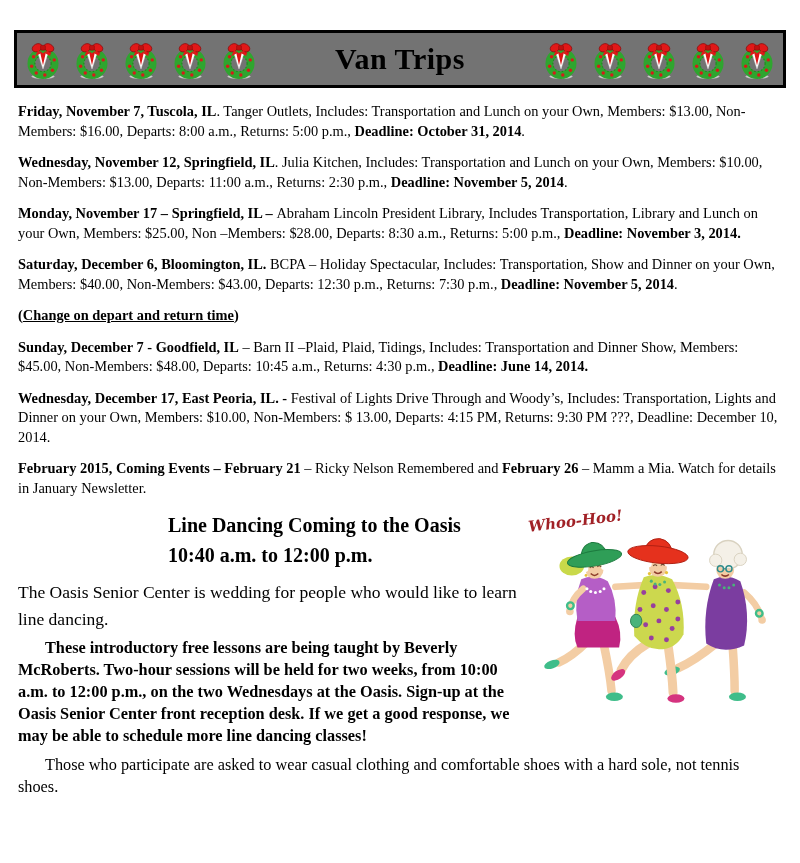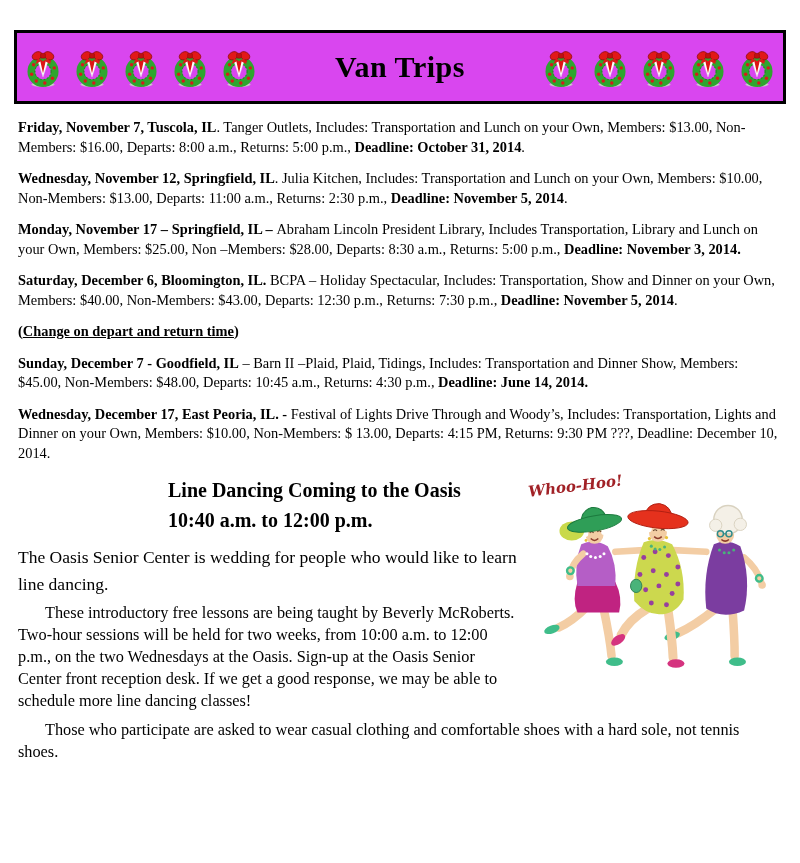--- a/index.html
+++ b/index.html
@@ -6,21 +6,21 @@
   body{
     width:800px;height:863px;overflow:hidden;
     font-family:"Liberation Serif", serif;
     color:#000;
   }
   
   .banner{
     margin:30px 14px 0 14px;
     border:3px solid #000;
     display:flex;align-items:center;
-    padding:12px 8px;height:44px;background:#d946ef;
+    padding:4px 8px;height:44px;background:#737373;
   }
   .wreath-row{display:flex;align-items:center;gap:13px;}
   .wreath{width:36px;height:44px;flex:0 0 auto;}
   .banner-title{
     flex:1;text-align:center;
     font-size:30px;font-weight:bold;letter-spacing:.5px;
     font-family:"Liberation Serif", serif;
   }
   
   .trips{margin:14px 18px 0 18px;font-size:14.4px;line-height:19.5px;}
@@ -44,21 +44,21 @@
   .dance-headings{
     text-align:left;padding-left:150px;
     font-weight:bold;font-size:20px;line-height:30px;
     margin:10px 0 9px 0;
   }
   .dance-headings sup{font-size:12px;font-weight:bold;}
   .dance-p{margin:0;}
   .dance-p.lead{font-size:17.5px;line-height:26.5px;}
   .dance-p.small{font-size:16.3px;line-height:22px;}
   .dance-p.indent{text-indent:27px;}
-  .dance-p.mt1{margin-top:5px;}
+  .dance-p.mt1{margin-top:5px;font-weight:bold;}
   .dance-p.mt2{margin-top:7px;}
 </style>
 </head>
 <body>
 
 <svg width="0" height="0" style="position:absolute" aria-hidden="true">
   <defs>
     <g id="wreath-symbol">
       <ellipse cx="20" cy="42.5" rx="13" ry="2.5" fill="#c8c8c8"></ellipse>
       <circle cx="20" cy="28" r="14.5" fill="none" stroke="#0f7a12" stroke-width="4" stroke-dasharray="1.6 2.2"></circle>
@@ -123,20 +123,21 @@
   </div>
 
   <div class="trips">
       <p class="trip"><span class="b">Friday, November 7, Tuscola, IL</span><span>. Tanger Outlets, Includes: Transportation and Lunch on your Own, Members: $13.00, Non-Members: $16.00, Departs: 8:00 a.m., Returns: 5:00 p.m., </span><span class="b">Deadline: October 31, 2014</span><span>.</span></p>
       <p class="trip"><span class="b">Wednesday, November 12, Springfield, IL</span><span>. Julia Kitchen, Includes: Transportation and Lunch on your Own, Members: $10.00, Non-Members: $13.00, Departs: 11:00 a.m., Returns: 2:30 p.m., </span><span class="b">Deadline: November 5, 2014</span><span>.</span></p>
       <p class="trip"><span class="b">Monday, November 17 – Springfield, IL – </span><span>Abraham Lincoln President Library, Includes Transportation, Library and Lunch on your Own, Members: $25.00, Non –Members: $28.00, Departs: 8:30 a.m., Returns: 5:00 p.m., </span><span class="b">Deadline: November 3, 2014.</span></p>
       <p class="trip"><span class="b">Saturday, December 6, Bloomington, IL.</span><span> BCPA – Holiday Spectacular, Includes: Transportation, Show and Dinner on your Own, Members: $40.00, Non-Members: $43.00, Departs: 12:30 p.m., Returns: 7:30 p.m., </span><span class="b">Deadline: November 5, 2014</span><span>.</span></p>
       <p class="trip"><span class="b">(</span><span class="b u">Change on depart and return time</span><span class="b">)</span></p>
       <p class="trip"><span class="b">Sunday, December 7 - Goodfield, IL</span><span> – Barn II –Plaid, Plaid, Tidings, Includes: Transportation and Dinner Show, Members: $45.00, Non-Members: $48.00, Departs: 10:45 a.m., Returns: 4:30 p.m., </span><span class="b">Deadline: June 14, 2014.</span></p>
       <p class="trip"><span class="b">Wednesday, December 17, East Peoria, IL. -</span><span> Festival of Lights Drive Through and Woody’s, Includes: Transportation, Lights and Dinner on your Own, Members: $10.00, Non-Members: $ 13.00, Departs: 4:15 PM, Returns: 9:30 PM ???, Deadline: December 10, 2014.</span></p>
+      <p class="trip"><span class="b">February 2015, Coming Events – February  21</span><span> – Ricky Nelson Remembered and </span><span class="b">February 26</span><span> – Mamm  a Mia. Watch for details in January Newsletter.</span></p>
     </div>
 
   <div class="dance-section">
 
     <div class="illustration">
       <div class="whoohoo">Whoo-Hoo!</div>
       <svg class="ladies-svg" viewBox="0 0 260 188">
 
         <g>
           <path d="M56,118 Q40,134 26,140" fill="none" stroke="#f3cda4" stroke-width="9" stroke-linecap="round"></path>

